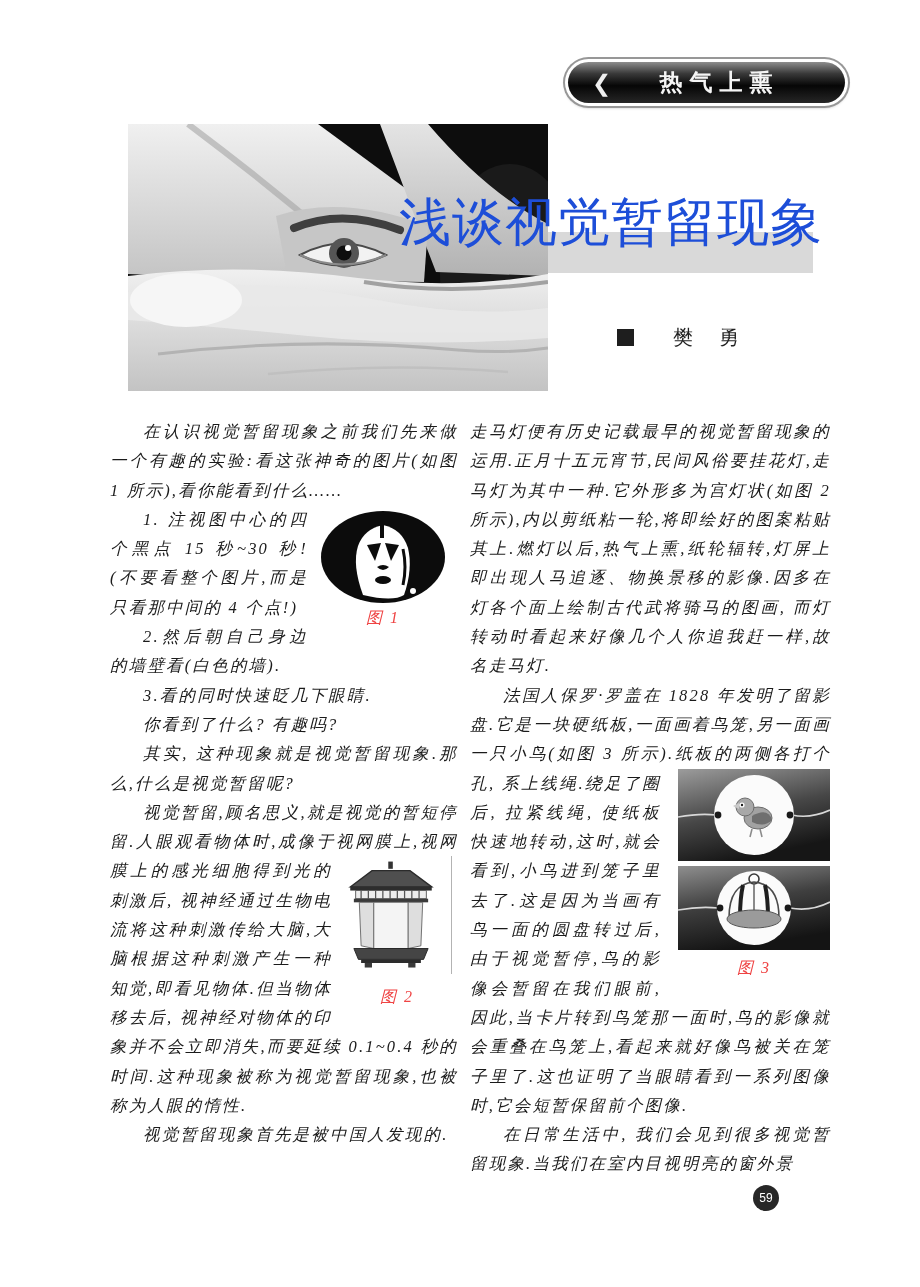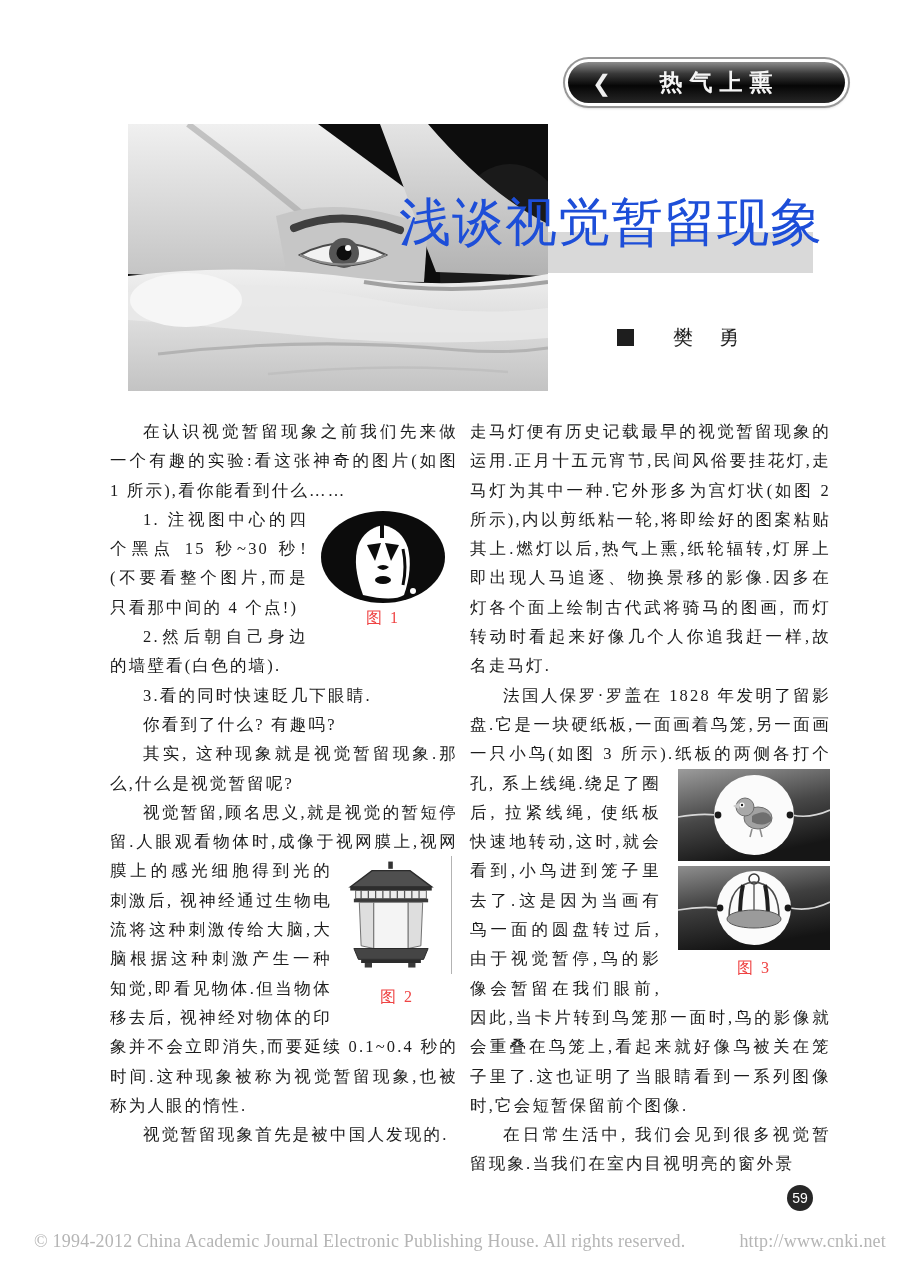--- a/index.html
+++ b/index.html
@@ -23,39 +23,39 @@
   
   .gray-band{position:absolute;left:547px;top:232px;width:266px;height:41px;background:#d9d9d9;z-index:1;}
   .page-title{position:absolute;left:399px;top:194px;z-index:3;font-size:52px;line-height:1.1;
           color:#1d4ed8;letter-spacing:1px;white-space:nowrap;}
   .author{position:absolute;left:617px;top:324px;display:flex;align-items:center;gap:11px;z-index:3;}
   .author-bullet{width:17px;height:17px;background:#1e1e1e;flex:0 0 auto;}
   .author-name{font-size:20px;letter-spacing:3px;color:#222;margin-left:28px;}
 
   
   .col{position:absolute;top:417px;font-size:16.5px;line-height:29.3px;letter-spacing:2.2px;
-       text-align:justify;color:#1b1b1b;}
+       text-align:justify;color:#1b1b1b;font-style:italic;}
   .col-left{left:110px;width:348px;}
   .col-right{left:470px;width:361px;}
   .col p{margin:0;padding:0;}
   .indent{text-indent:2em;}
 
   
   .fig-float{float:right;text-indent:0;letter-spacing:0;text-align:center;}
   .fig1{width:150px;padding-top:4px;}
   .fig2{width:126px;box-sizing:border-box;padding-left:4px;}
   .fig3{width:170px;box-sizing:border-box;padding-left:16px;margin-bottom:4px;}
   .fig-caption{display:block;font-size:16px;line-height:25px;letter-spacing:2px;color:#ef4444;text-align:center;}
   .fig1 svg,.fig2 svg,.fig3 svg{display:block;margin:0 auto;}
   .lantern-wrap{border-right:1px solid #b3b3b3;padding-right:12px;display:inline-block;}
   .fig3 .stack{display:block;margin-bottom:5px;}
 
   
-  .page-num{position:absolute;left:787px;top:1185px;width:26px;height:26px;border-radius:50%;
-        background:#272727;color:#fff;font-size:14px;display:flex;align-items:center;justify-content:center;
+  .page-num{position:absolute;left:753px;top:1185px;width:26px;height:26px;border-radius:50%;
+        background:#272727;color:#fff;font-size:12px;display:flex;align-items:center;justify-content:center;
         font-family:"Liberation Sans","DejaVu Sans",sans-serif;}
   .footer{position:absolute;left:0;right:0;top:1231px;display:flex;justify-content:space-between;
         padding:0 34px;color:#b5b5b5;font-size:18px;letter-spacing:0.2px;}
 </style>
 </head>
 <body>
 
 <div class="page">
 
   <div class="banner">
@@ -214,18 +214,14 @@
         </svg>
           <span class="fig-caption">图 3</span>
         </span><span>打个孔, 系上线绳.绕足了圈后, 拉紧线绳, 使纸板快速地转动,这时,就会看到,小鸟进到笼子里去了.这是因为当画有鸟一面的圆盘转过后,由于视觉暂停,鸟的影像会暂留在我们眼前,因此,当卡片转到鸟笼那一面时,鸟的影像就会重叠在鸟笼上,看起来就好像鸟被关在笼子里了.这也证明了当眼睛看到一系列图像时,它会短暂保留前个图像.</span>
     </p>
 
     <p class="indent">在日常生活中, 我们会见到很多视觉暂留现象.当我们在室内目视明亮的窗外景</p>
   </div>
 
   <div class="page-num">59</div>
 
-  <div class="footer">
-    <span>© 1994-2012 China Academic Journal Electronic Publishing House. All rights reserved.</span>
-    <span>http://www.cnki.net</span>
-  </div>
 
 </div>
 
 </body></html>

